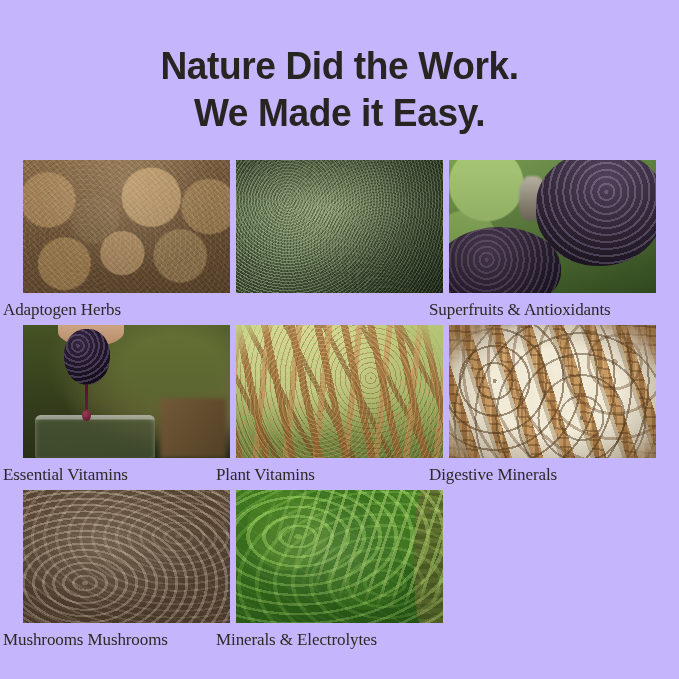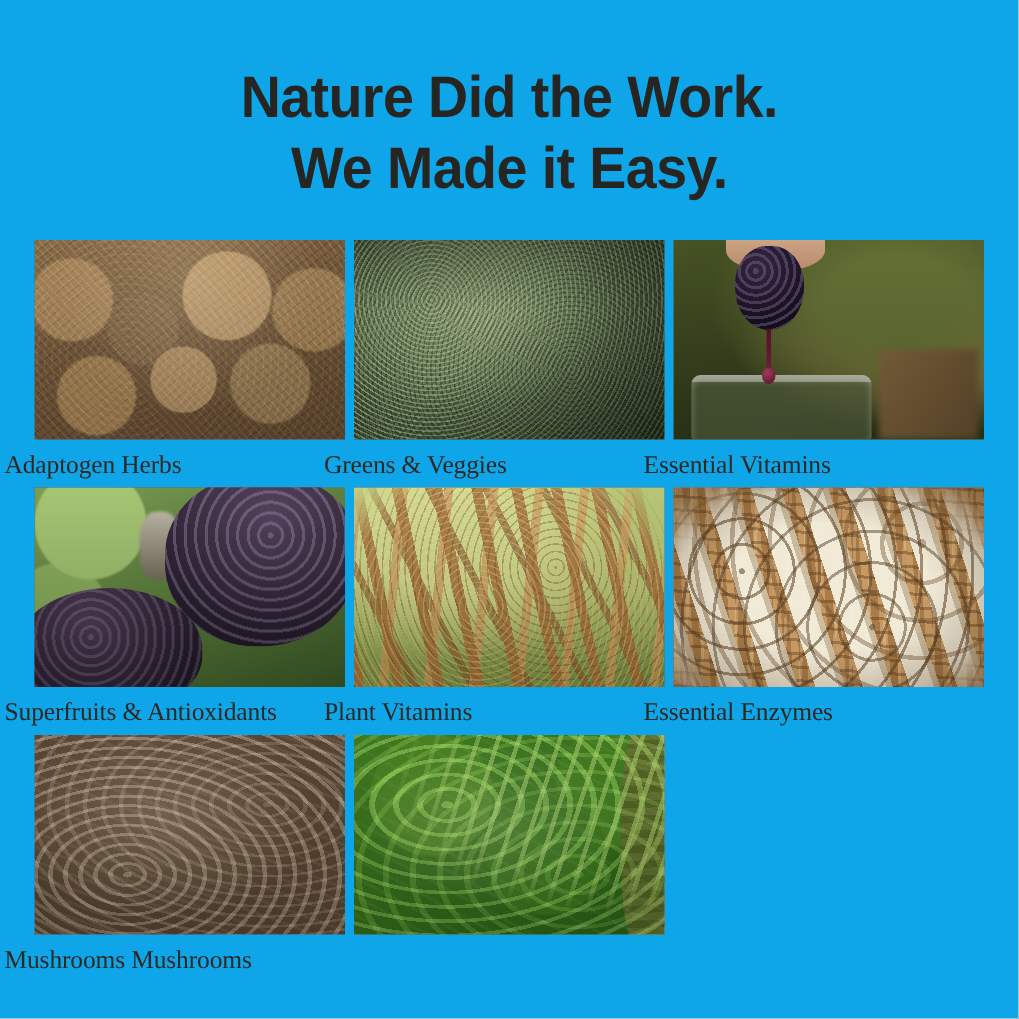--- a/index.html
+++ b/index.html
@@ -10,21 +10,21 @@
     width: 679px;
     height: 679px;
     background: #f2eade;
     font-family: "Liberation Sans", sans-serif;
     overflow: hidden;
   }
   .poster {
     position: relative;
     width: 679px;
     height: 679px;
-    background: #0ea5e9;
+    background: #c4b5fd;
     box-sizing: border-box;
   }
 
   
   .headline {
     position: absolute;
     top: 42px;
     left: 0;
     width: 679px;
     text-align: center;
@@ -443,83 +443,83 @@
       </div>
       <div class="caption">Adaptogen Herbs</div>
     </div>
 
     <div class="cell">
       <div class="thumb ph-greens">
         <div class="layer base"></div>
         <div class="layer grain"></div>
         <div class="layer shade"></div>
       </div>
-      <div class="caption">Greens &amp; Veggies</div>
+    </div>
+
+    <div class="cell">
+      <div class="thumb ph-superfruits">
+        <div class="layer base"></div>
+        <div class="bird"></div>
+        <div class="cluster-b"></div>
+        <div class="cluster-a"></div>
+        <div class="layer shade"></div>
+      </div>
+      <div class="caption">Superfruits &amp; Antioxidants</div>
     </div>
 
     <div class="cell">
       <div class="thumb ph-vitamins">
         <div class="layer base"></div>
         <div class="crate"></div>
         <div class="glass"></div>
         <div class="hand"></div>
         <div class="berry"></div>
         <div class="drip"></div>
         <div class="drop"></div>
         <div class="layer shade"></div>
       </div>
       <div class="caption">Essential Vitamins</div>
     </div>
 
     <div class="cell">
-      <div class="thumb ph-superfruits">
-        <div class="layer base"></div>
-        <div class="bird"></div>
-        <div class="cluster-b"></div>
-        <div class="cluster-a"></div>
-        <div class="layer shade"></div>
-      </div>
-      <div class="caption">Superfruits &amp; Antioxidants</div>
-    </div>
-
-    <div class="cell">
       <div class="thumb ph-protein">
         <div class="layer base"></div>
         <div class="layer spikes"></div>
         <div class="layer fuzz"></div>
         <div class="layer shade"></div>
       </div>
       <div class="caption">Plant Vitamins</div>
     </div>
 
     <div class="cell">
       <div class="thumb ph-enzymes">
         <div class="layer base"></div>
         <div class="layer weave"></div>
         <div class="layer roots"></div>
         <div class="layer spots"></div>
         <div class="layer shade"></div>
       </div>
-      <div class="caption">Essential Enzymes</div>
+      <div class="caption">Digestive Minerals</div>
     </div>
 
     <div class="cell">
       <div class="thumb ph-mushrooms">
         <div class="layer base"></div>
         <div class="layer frills"></div>
         <div class="layer shade"></div>
       </div>
       <div class="caption">Mushrooms Mushrooms</div>
     </div>
 
 
     <div class="cell">
       <div class="thumb ph-minerals">
         <div class="layer base"></div>
         <div class="basket"></div>
         <div class="layer leaves"></div>
         <div class="layer stems"></div>
         <div class="layer shade"></div>
       </div>
+      <div class="caption">Minerals &amp; Electrolytes</div>
     </div>
 
   </div>
 </div>
 
 </body></html>

